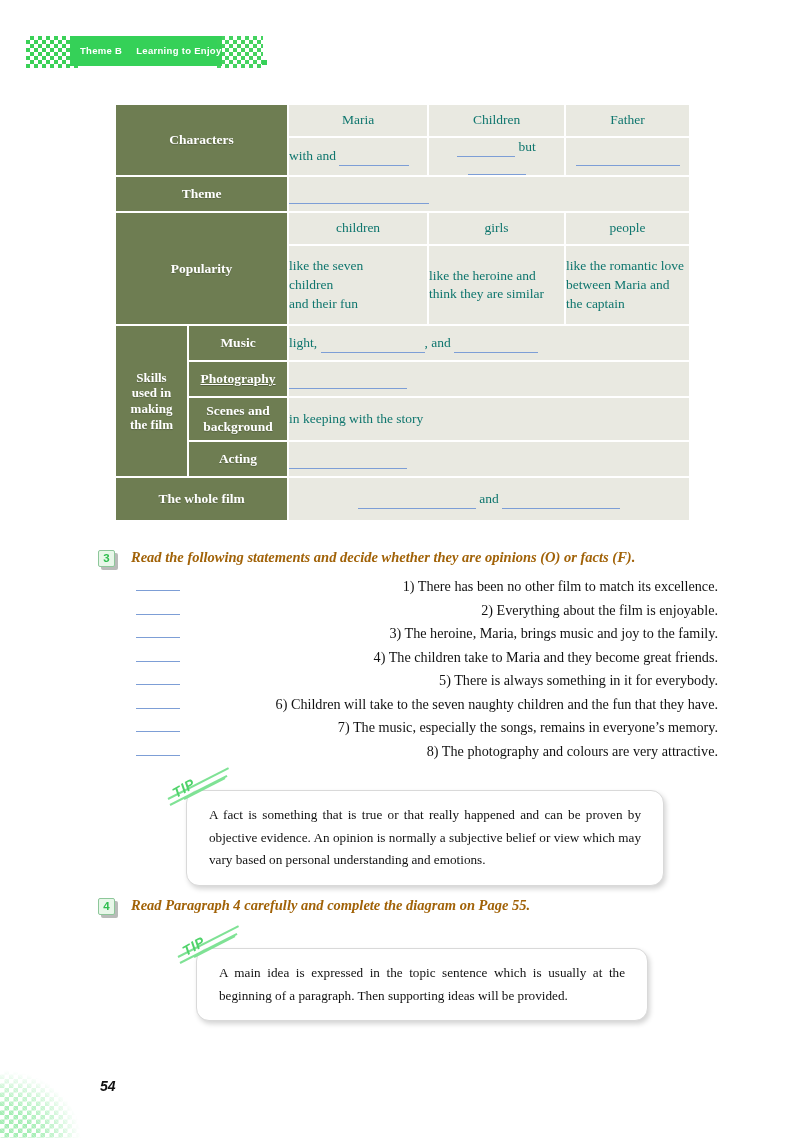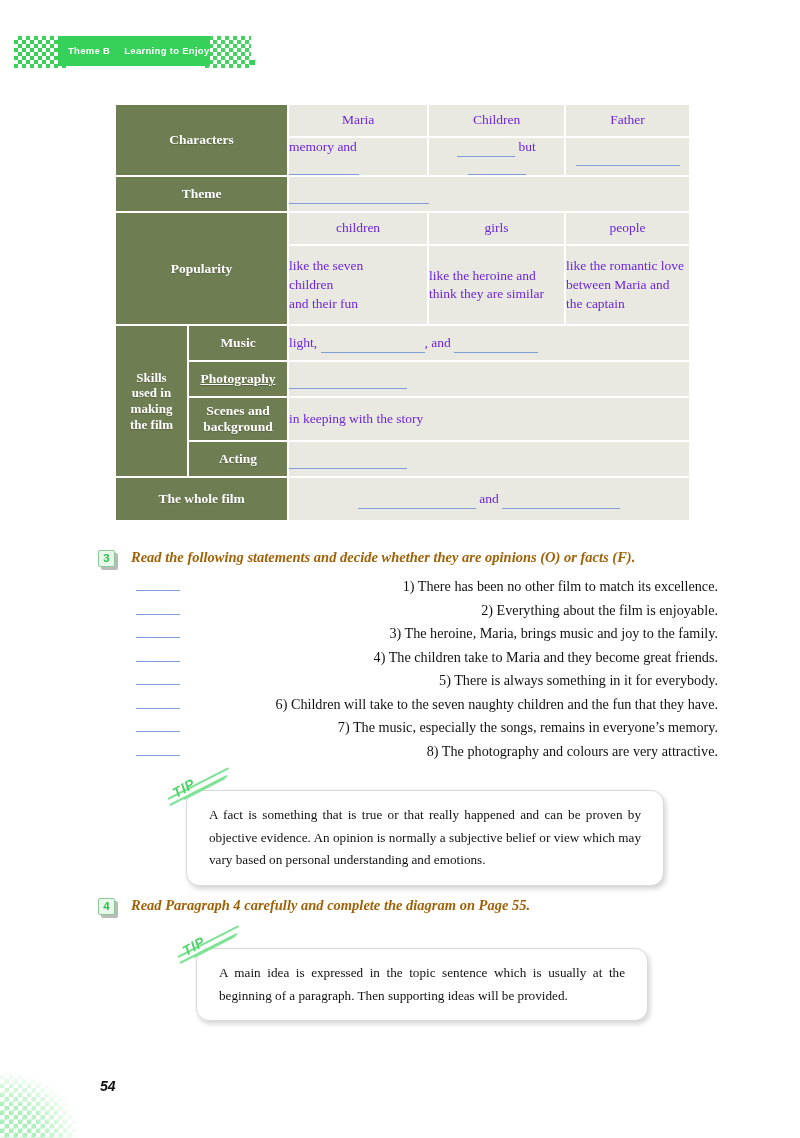--- a/index.html
+++ b/index.html
@@ -12,21 +12,21 @@
   #page {
     position: relative;
     width: 800px; height: 1138px;
     overflow: hidden;
     background: #fff;
   }
 
   
   #header-banner {
     position: absolute;
-    left: 0; top: 36px;
+    left: 12px; top: 36px;
     height: 32px;
     width: 270px;
     text-align: right;
   }
   .checker {
     position: absolute;
     top: 0;
     height: 32px;
     background-image:
       linear-gradient(45deg, #3ad157 25%, transparent 25%, transparent 75%, #3ad157 75%),
@@ -80,21 +80,21 @@
     color: #ffffff;
     font-weight: bold;
     text-align: center;
     font-size: 13.5px;
     border: 1.5px solid #ffffff;
     line-height: 1.22;
     text-shadow: 0 1px 1px rgba(0,0,0,0.22);
   }
   .bcell {
     background: #e9e9e1;
-    color: #6d28d9;
+    color: #0f766e;
     font-size: 13.5px;
     border: 1.5px solid #ffffff;
     padding: 4px 8px;
     line-height: 1.38;
   }
   .bcell.ctr { text-align: center; padding: 5px 8px; }
   .blank {
     display: inline-block;
     border-bottom: 1.6px solid #7d9ed6;
     vertical-align: bottom;
@@ -251,21 +251,21 @@
 
       <tr>
         <td class="gcell" colspan="2" rowspan="2" style="height:72px;">Characters</td>
         <td class="bcell ctr" style="height:33px;">Maria</td>
         <td class="bcell ctr">Children</td>
         <td class="bcell ctr">Father</td>
       </tr>
 
       <tr>
         <td class="bcell" style="height:39px;">
-          <span>memory and</span>
+          <span>with and</span>
           <span class="blank b-md"></span>
         </td>
         <td class="bcell ctr">
           <span class="blank b-sm"></span>
           <span>but</span>
           <span class="blank b-sm"></span>
         </td>
         <td class="bcell ctr">
           <span class="blank b-xl"></span>
         </td>

